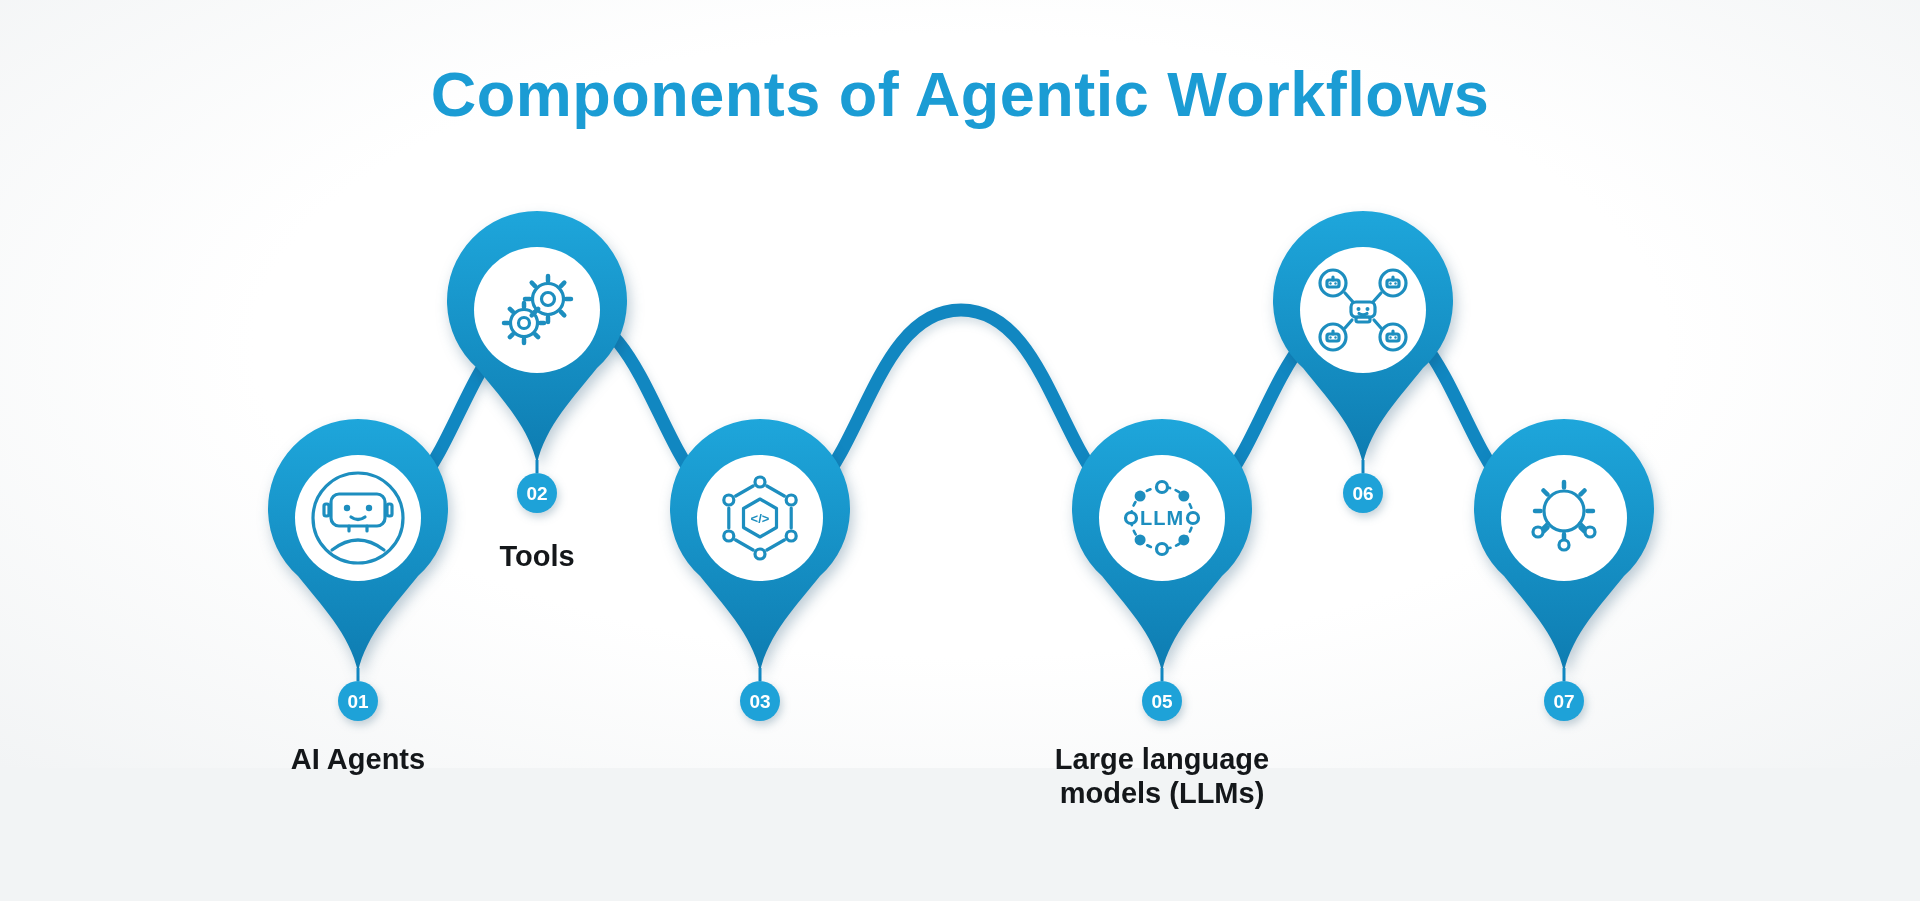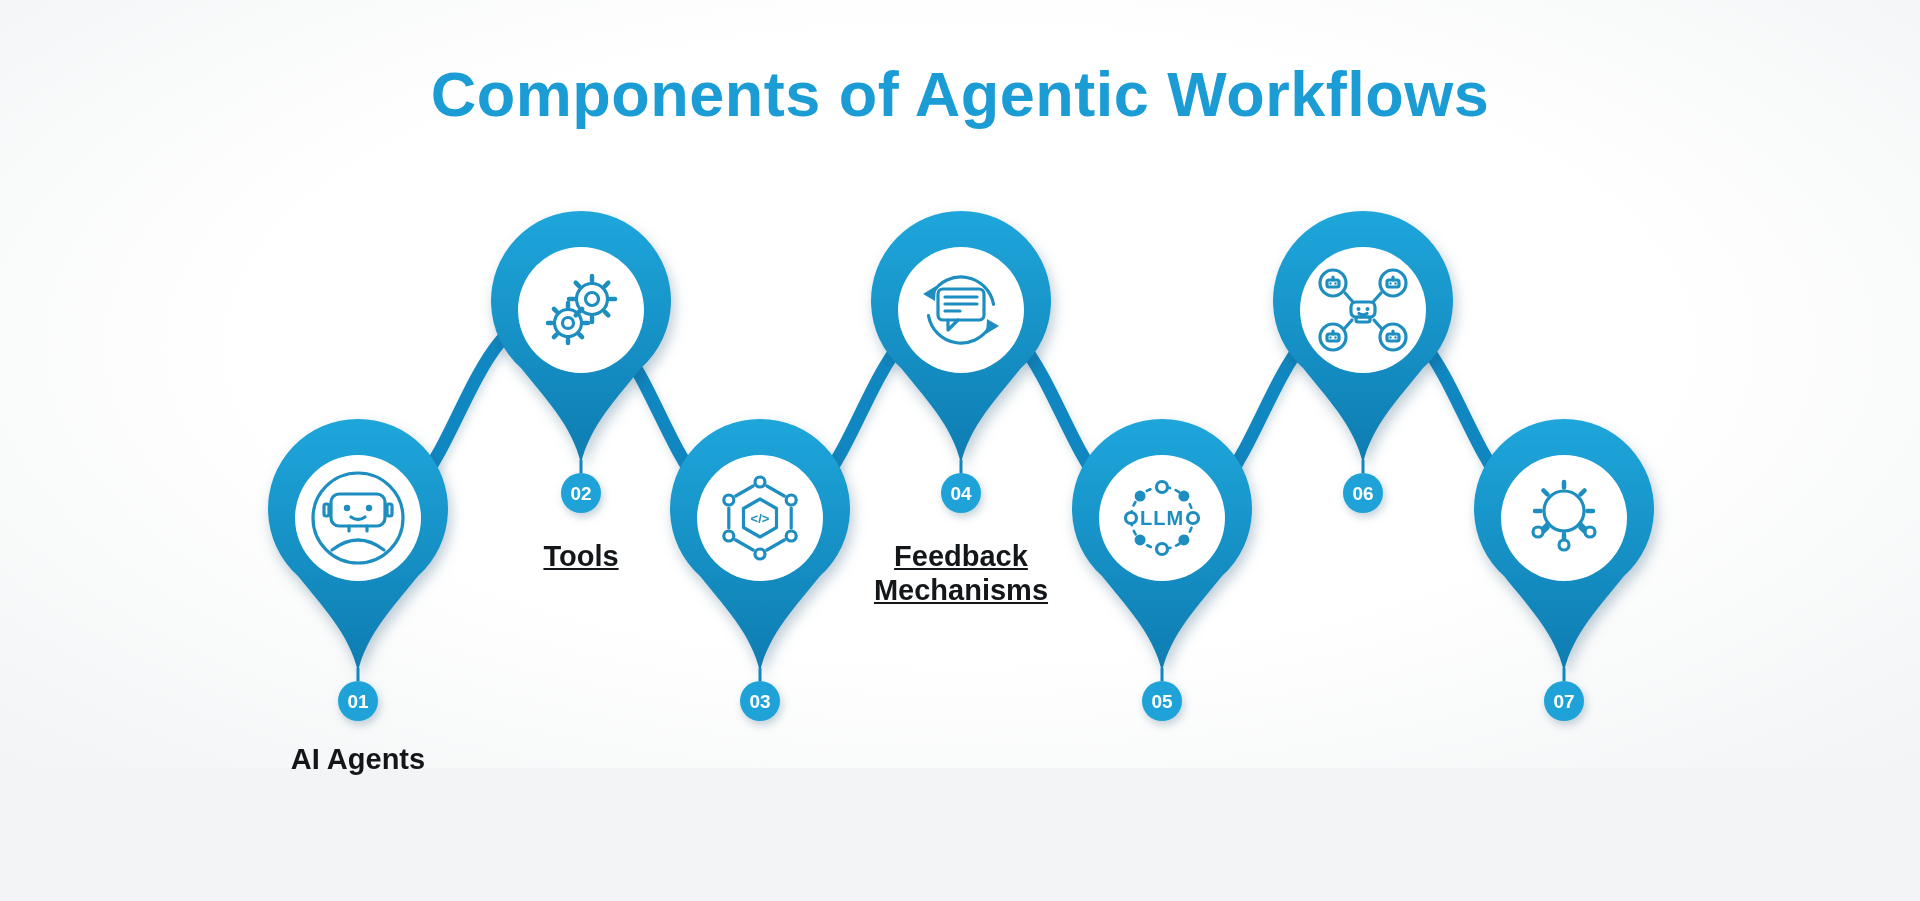--- a/index.html
+++ b/index.html
@@ -18,21 +18,21 @@
   }
 
   .connectors { position: absolute; left: 0; top: 0; overflow: visible; }
   .wave {
     fill: none; stroke: var(--accent, #1187c1); stroke-width: 13; stroke-linecap: round;
     filter: drop-shadow(2px 5px 5px rgba(15,70,105,.18));
   }
 
   .pin { position: absolute; width: 200px; }
   .p1 { left: 258px;  top: 418px; }
-  .p2 { left: 481px;  top: 210px; }
+  .p2 { left: 437px;  top: 210px; }
   .p3 { left: 660px;  top: 418px; }
   .p4 { left: 861px;  top: 210px; }
   .p5 { left: 1062px; top: 418px; }
   .p6 { left: 1263px; top: 210px; }
   .p7 { left: 1464px; top: 418px; }
 
   .pin-art { display: block; overflow: visible; }
   .drop  { fill: url(#pinGrad); filter: drop-shadow(3px 7px 7px rgba(15,70,105,.28)); }
   .inner { fill: var(--white, #fff); }
   .stem  { stroke: var(--accent, #1187c1); stroke-width: 3; }
@@ -52,21 +52,21 @@
   .icon .code-glyph { font-size: 13px; font-weight: 700; }
   .icon .llm-label  { font-size: 20px; font-weight: 600; letter-spacing: 1px; }
   .node-hollow { fill: var(--white, #fff); }
 
   .label {
     position: absolute; left: -50px; width: 300px; text-align: center;
     font-size: 29px; font-weight: 600; line-height: 1.16;
     color: var(--label, #14171a); white-space: pre-line;
   }
   .low  .label { top: 325px; }
-  .high .label { top: 330px; text-decoration: underline; }
+  .high .label { top: 330px; }
 </style>
 </head>
 <body>
 
 <div class="canvas">
 
   <h1 class="title">Components of Agentic Workflows</h1>
 
   <svg class="connectors" width="1920" height="901" viewBox="0 0 1920 901">
     <defs>
@@ -137,40 +137,20 @@
         <circle class="node-hollow" cx="31.2" cy="18" r="5"></circle>
         <circle class="node-hollow" cx="0" cy="36" r="5"></circle>
         <circle class="node-hollow" cx="-31.2" cy="18" r="5"></circle>
         <circle class="node-hollow" cx="-31.2" cy="-18" r="5"></circle>
         <path d="M0 -19 L16.5 -9.5 V9.5 L0 19 L-16.5 9.5 V-9.5 Z"></path>
         <text class="code-glyph" x="0" y="5">&lt;/&gt;</text>
       </g>
     </svg>
   </div>
 
-  <div class="pin high p4">
-    <svg class="pin-art" width="200" height="312" viewBox="0 0 200 312">
-      <path class="drop" d="M100 254 C92 216 62 186 40 158 A90 90 0 1 1 160 158 C138 186 108 216 100 254 Z"></path>
-      <circle class="inner" cx="100" cy="100" r="63"></circle>
-      <line class="stem" x1="100" y1="250" x2="100" y2="263"></line>
-      <circle class="badge" cx="100" cy="283" r="20"></circle>
-      <text class="badge-num" x="100" y="290">04</text>
-      <g class="icon" transform="translate(100,100)">
-        <rect x="-23" y="-21" width="46" height="31" rx="5"></rect>
-        <path d="M-13 10 L-13 20 L-3 10"></path>
-        <path d="M-16 -13 H16 M-16 -6 H16 M-16 1 H-1"></path>
-        <path d="M-28.6 -16.5 A33 33 0 0 1 32.5 -5.7"></path>
-        <path d="M28.6 16.5 A33 33 0 0 1 -32.5 5.7"></path>
-        <path class="fill" d="M-38 -16 L-25 -24 L-26 -9 Z"></path>
-        <path class="fill" d="M38 16 L25 24 L26 9 Z"></path>
-      </g>
-    </svg>
-    <div class="label">Feedback
-Mechanisms</div>
-  </div>
 
   <div class="pin low p5">
     <svg class="pin-art" width="200" height="312" viewBox="0 0 200 312">
       <path class="drop" d="M100 254 C92 216 62 186 40 158 A90 90 0 1 1 160 158 C138 186 108 216 100 254 Z"></path>
       <circle class="inner" cx="100" cy="100" r="63"></circle>
       <line class="stem" x1="100" y1="250" x2="100" y2="263"></line>
       <circle class="badge" cx="100" cy="283" r="20"></circle>
       <text class="badge-num" x="100" y="290">05</text>
       <g class="icon" transform="translate(100,100)">
         <circle cx="0" cy="0" r="31" stroke-dasharray="4 6" stroke-width="2.6"></circle>
@@ -178,20 +158,22 @@
         <circle class="node-hollow" cx="31" cy="0" r="5.5"></circle>
         <circle class="node-hollow" cx="0" cy="31" r="5.5"></circle>
         <circle class="node-hollow" cx="-31" cy="0" r="5.5"></circle>
         <circle class="fill" cx="21.9" cy="-21.9" r="5.5"></circle>
         <circle class="fill" cx="-21.9" cy="-21.9" r="5.5"></circle>
         <circle class="fill" cx="21.9" cy="21.9" r="5.5"></circle>
         <circle class="fill" cx="-21.9" cy="21.9" r="5.5"></circle>
         <text class="llm-label" x="0" y="7">LLM</text>
       </g>
     </svg>
+    <div class="label">Large language
+models (LLMs)</div>
   </div>
 
   <div class="pin high p6">
     <svg class="pin-art" width="200" height="312" viewBox="0 0 200 312">
       <path class="drop" d="M100 254 C92 216 62 186 40 158 A90 90 0 1 1 160 158 C138 186 108 216 100 254 Z"></path>
       <circle class="inner" cx="100" cy="100" r="63"></circle>
       <line class="stem" x1="100" y1="250" x2="100" y2="263"></line>
       <circle class="badge" cx="100" cy="283" r="20"></circle>
       <text class="badge-num" x="100" y="290">06</text>
       <g class="icon" transform="translate(100,100)" stroke-width="2.6">

